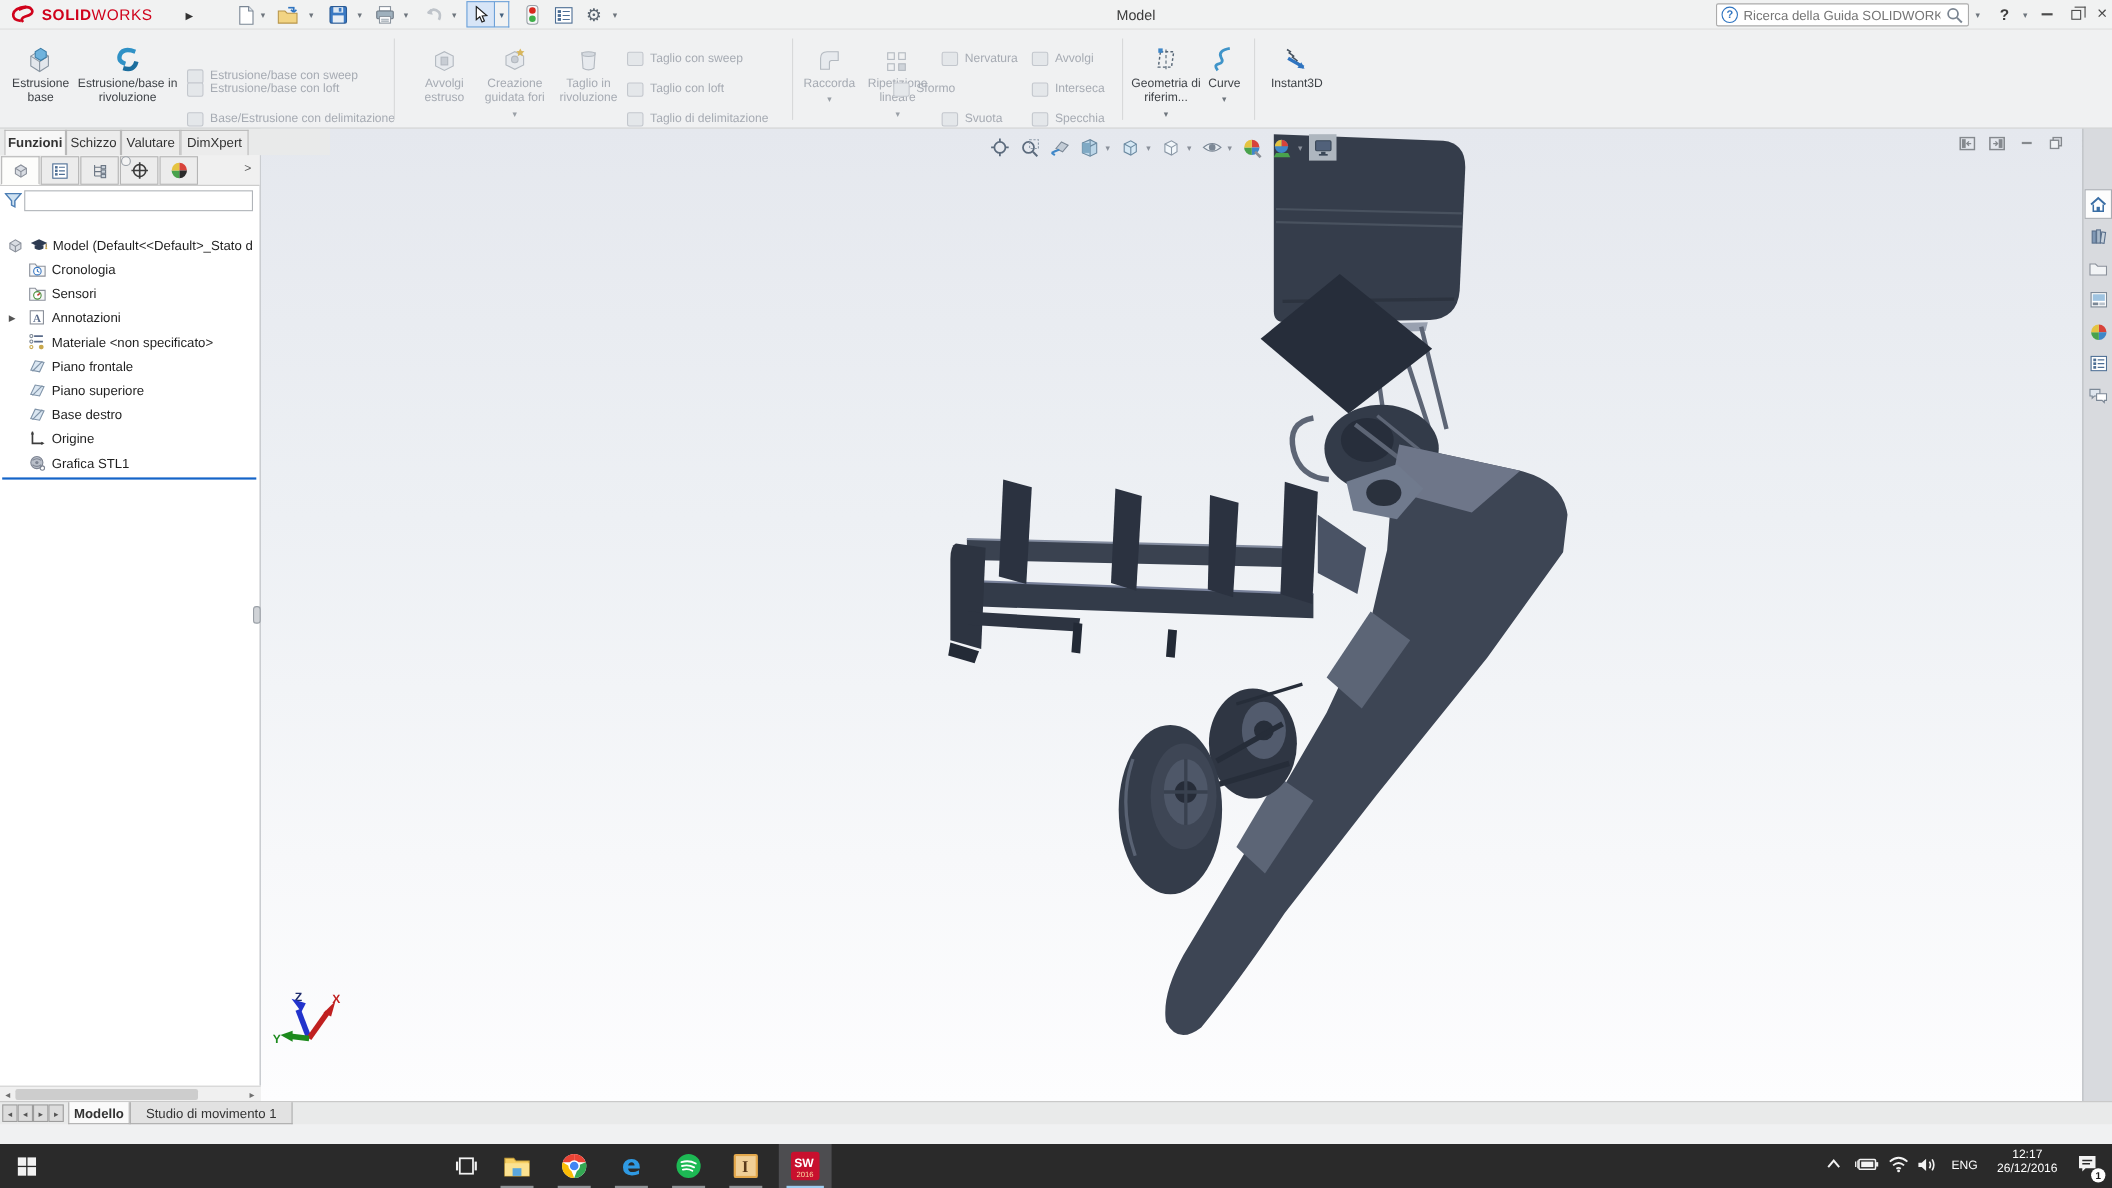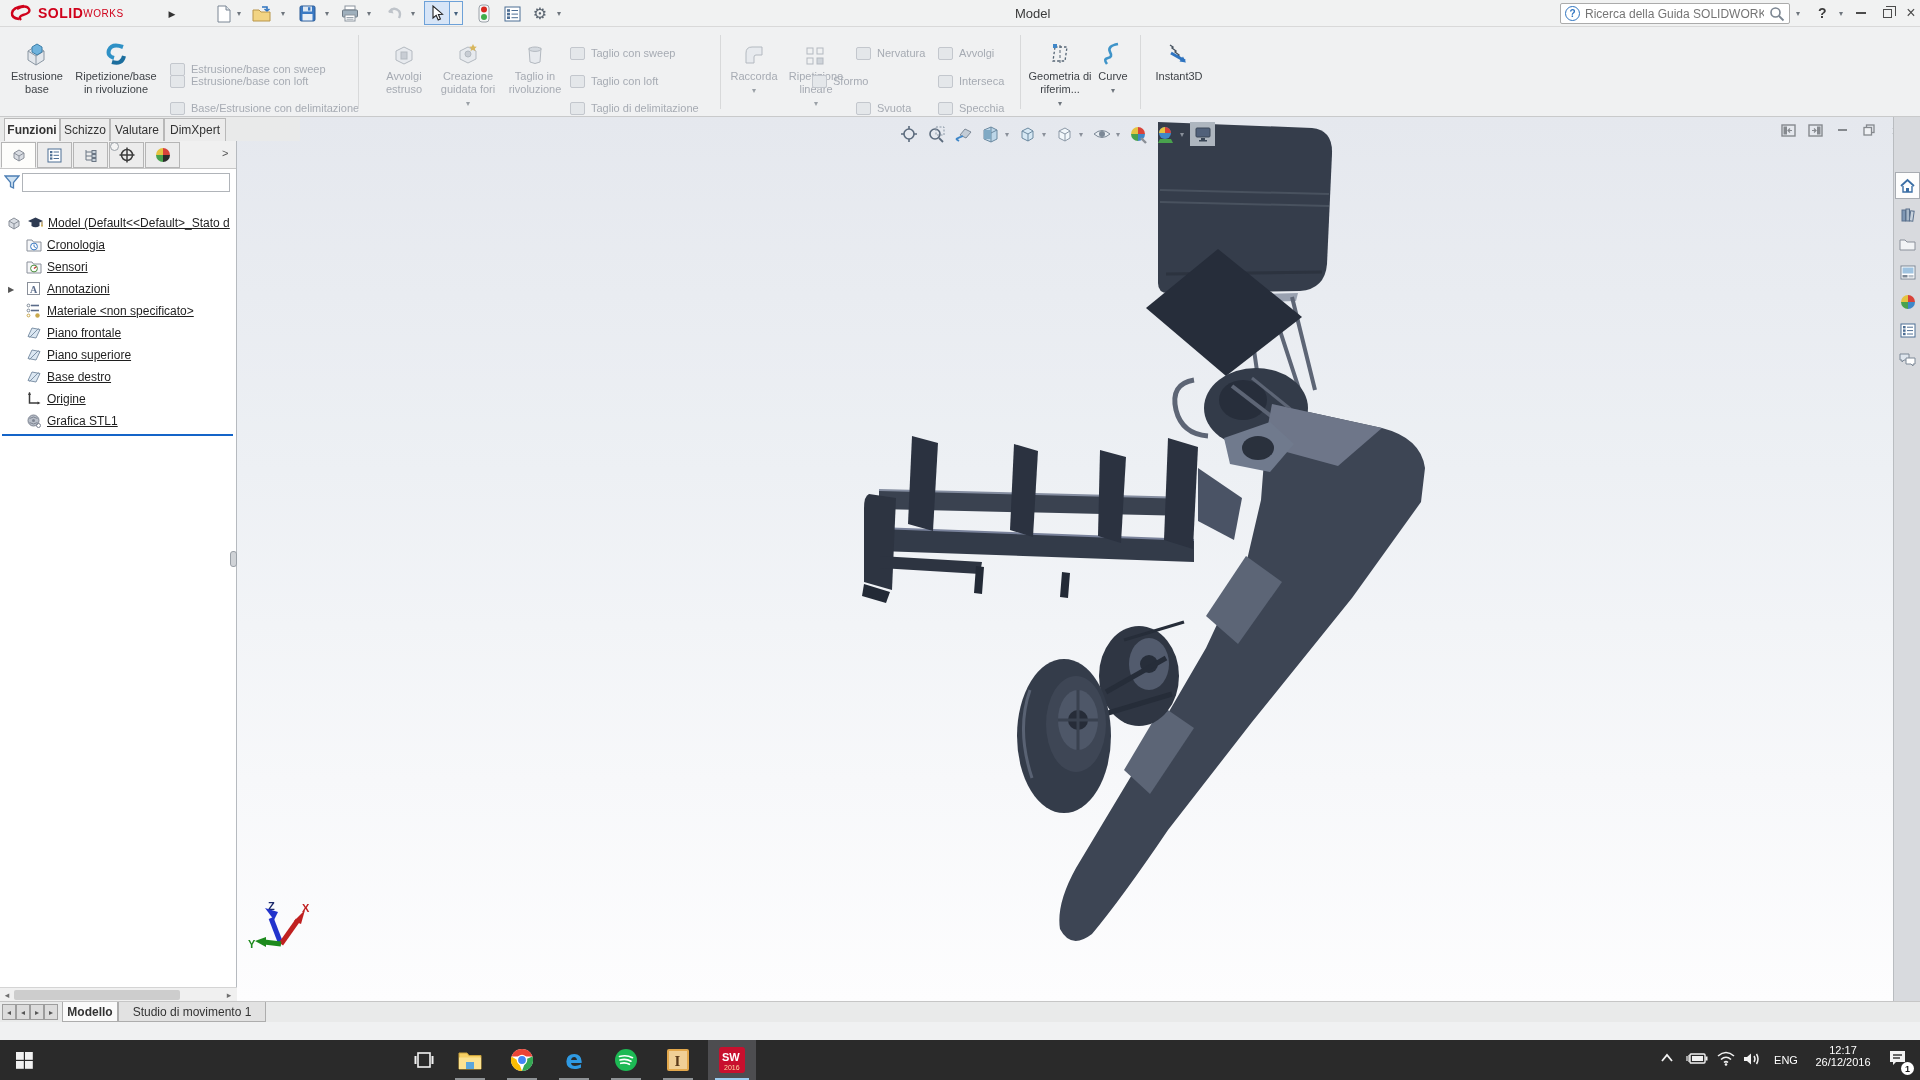--- a/index.html
+++ b/index.html
@@ -37,21 +37,21 @@
   .cmdtab.act { background:#f7f7f7; font-weight:bold; }
 
   
   .panel { left:0; top:141px; width:237px; height:846px; background:#fff; border-right:1px solid #b6babf; z-index:4; }
   .ptabbar { left:0; top:0; width:236px; height:28px; background:#f0f0f0; border-bottom:1px solid #c8c8c8; }
   .ptab { top:1px; width:35px; height:26px; border:1px solid #b5b5b5; display:flex; align-items:center; justify-content:center; background:#ececec; }
   .ptab.act { background:#fdfdfb; border-bottom:1px solid #fdfdfb; }
   .filter-row { left:0; top:29px; width:236px; height:26px; }
   .filter-input { left:22px; top:3px; width:208px; height:19px; border:1px solid #b0b4b9; background:#fff; font-family:"Liberation Sans",sans-serif; font-size:11px; padding:0 4px; outline:none; }
   .tree { left:0; top:56px; width:236px; }
-  .trow { position:absolute; left:0; width:100%; height:22px; display:flex; align-items:center; font-size:12px; color:#1f1f1f; cursor:default;text-decoration:underline; }
+  .trow { position:absolute; left:0; width:100%; height:22px; display:flex; align-items:center; font-size:12px; color:#1f1f1f; cursor:default; }
   .tico { width:16px; height:16px; margin-right:5px; flex:0 0 auto; }
   .texp { position:absolute; left:8px; font-size:8px; color:#555; }
   .rollback { left:2px; width:231px; height:2px; background:#1464c8; }
   .hscroll { left:0; top:987px; width:237px; height:14px; background:#f0f0f0; border-top:1px solid #d4d4d4; z-index:6; }
   .scr-btn { top:1px; width:14px; height:12px; color:#707070; font-size:9px; display:flex; align-items:center; justify-content:center; }
   .scr-thumb { left:14px; top:2px; width:166px; height:10px; background:#cdcdcd; border-radius:2px; }
 
   
   .viewport { left:237px; top:117px; width:1656px; height:884px; background:linear-gradient(180deg,#e5e8ee 0%,#edf0f4 40%,#f7f8fa 75%,#fdfdfe 100%); overflow:hidden; }
   .hud { left:660px; top:4px; height:26px; display:flex; align-items:center; gap:2px; }
@@ -89,21 +89,21 @@
 
 <div id="app">
 
   <div class="ab titlebar">
     <div class="ab" style="left:8px;top:3px;display:flex;align-items:center">
       <svg width="26" height="20" viewBox="0 0 26 20">
         <path d="M16,3 Q5,4 4,10 Q3.5,15 11,16" fill="none" stroke="#d0021b" stroke-width="2.4"></path>
         <path d="M9,6 Q18,1 21,6 Q23,10 15,12 Q10,13.5 13,17" fill="none" stroke="#d0021b" stroke-width="2.4"></path>
       </svg>
       <span style="color:#d0021b;font-size:14px;font-weight:bold;letter-spacing:.5px;margin-left:4px">SOLID</span>
-        <span style="color:#d0021b;font-size:10px;letter-spacing:.5px">WORKS</span>
+        <span style="color:#d0021b;font-size:14px;letter-spacing:.5px">WORKS</span>
     </div>
     <div class="ab tb-ic" style="left:160px;font-size:9px;color:#333">▶</div>
 
     <div class="ab tb-ic" style="left:212px">
       <svg width="16" height="18" viewBox="0 0 16 18">
           <path d="M2,1 L10,1 L14,5 L14,17 L2,17 Z" fill="#fff" stroke="#7a8694"></path>
           <path d="M10,1 L10,5 L14,5" fill="#dfe5ea" stroke="#7a8694"></path>
         </svg>
     </div>
     <div class="ab dar" style="left:234px">▾</div>
@@ -202,21 +202,21 @@
         </div>
       <div>Estrusione base</div>
     </div>
     <div class="ab rb-big" style="left:70px;width:92px">
       <div class="ric">
           <svg width="28" height="26" viewBox="0 0 28 26">
             <path d="M21,6 Q10,2 7,9 Q5,15 12,17" fill="none" stroke="#2f91c6" stroke-width="4"></path>
             <path d="M10,21 Q20,24 22,15" fill="none" stroke="#1c6e9e" stroke-width="4"></path>
           </svg>
         </div>
-      <div>Ripetizione/base in rivoluzione</div>
+      <div>Estrusione/base in rivoluzione</div>
     </div>
     <div class="ab rb-stk" style="left:170px;top:32px">
         <span class="gic"></span>
         <span>Estrusione/base con sweep</span>
       </div>
     <div class="ab rb-stk" style="left:170px;top:44px">
         <span class="gic"></span>
         <span>Estrusione/base con loft</span>
       </div>
     <div class="ab rb-stk" style="left:170px;top:71px">

